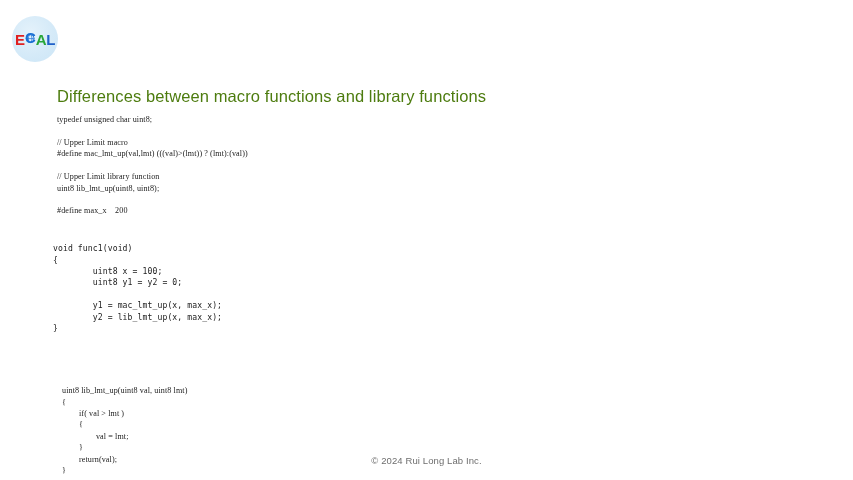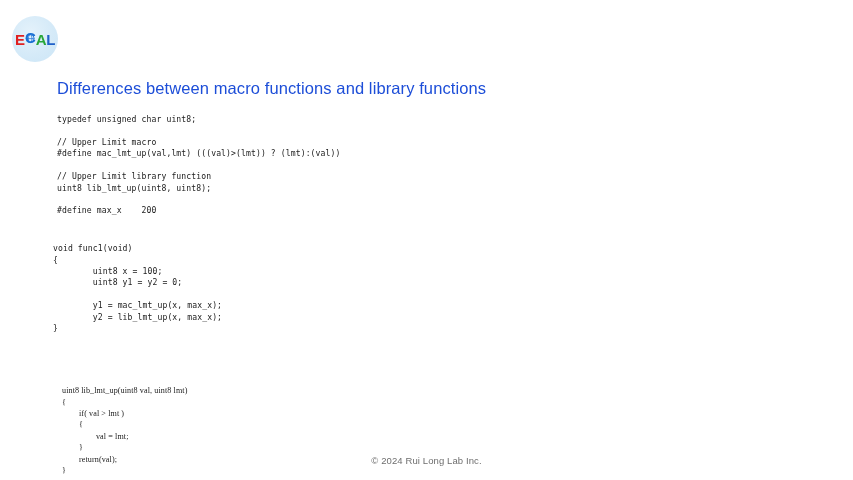--- a/index.html
+++ b/index.html
@@ -60,40 +60,40 @@
     position: absolute;
     left: 0; top: 0;
   }
   .lg-a { color: #27a637; }
   .lg-l { color: #2061c9; }
 
   
   .slide-title {
     position: absolute;
     left: 57px;
-    top: 68px;
+    top: 76px;
     font-family: "Liberation Sans", sans-serif;
     font-size: 16.5px;
     font-weight: 400;
-    color: #1d4ed8;
+    color: #4d7c0f;
     letter-spacing: 0.1px;
     white-space: nowrap;
   }
 
   
   .code {
     position: absolute;
     font-family: "DejaVu Sans Mono", "Liberation Mono", monospace;
     font-size: 8.1px;
     line-height: 11.4px;
     color: #1a1a1a;
     white-space: pre;
     letter-spacing: 0.1px;
   }
-  #code-decls { left: 57px; top: 106px; }
+  #code-decls { left: 57px; top: 106px; font-family: Liberation Serif, serif; }
   #code-func1 { left: 53px; top: 235px; }
   #code-libfn { left: 62px; top: 377px; font-family: Liberation Serif, serif; }
 
   
   .footer {
     position: absolute;
     left: 0;
     top: 455px;
     width: 853px;
     text-align: center;

